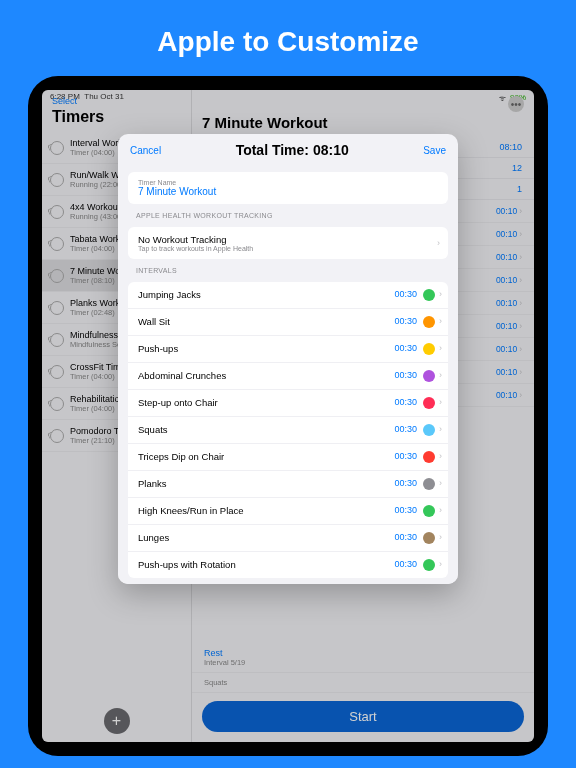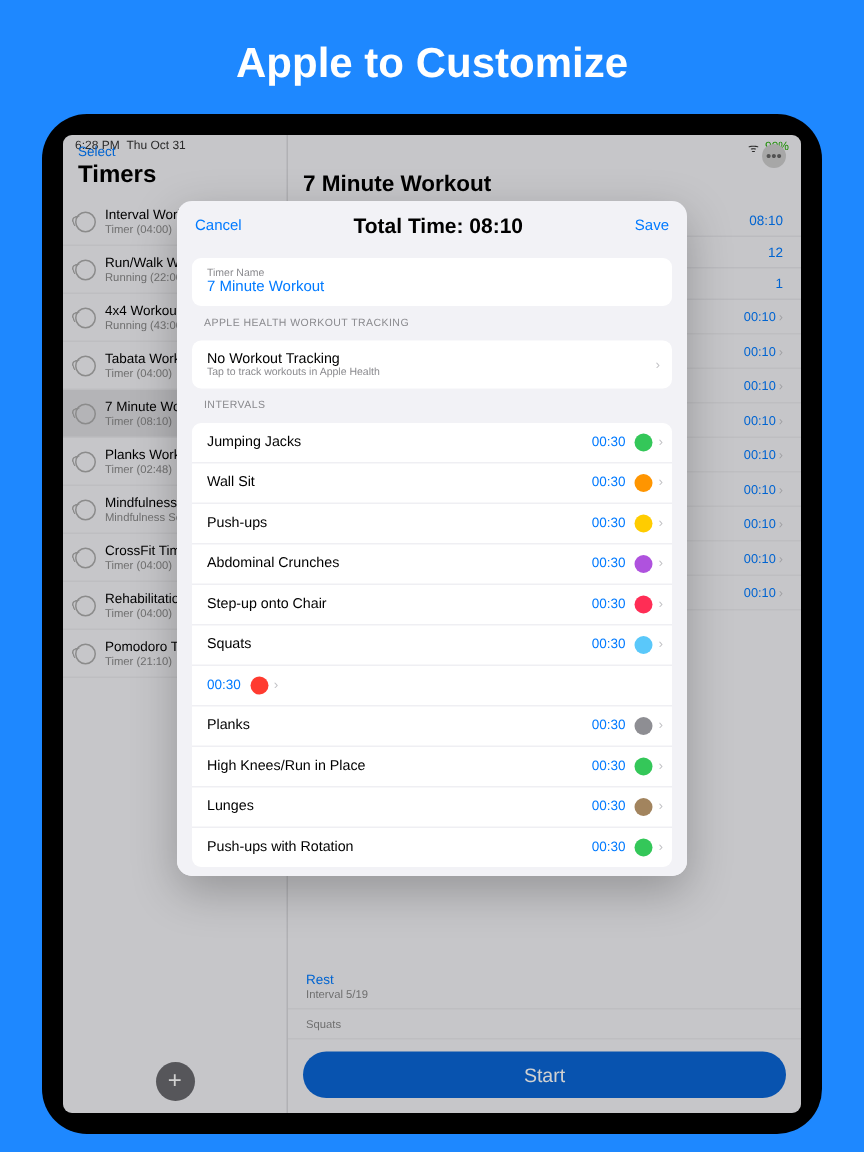--- a/index.html
+++ b/index.html
@@ -277,20 +277,21 @@
               <span class="dot" style="background:#ff2d55"></span>
               <span class="chev">›</span>
             </div>
             <div class="mrow intervalrow">
               <span class="nm">Squats</span>
               <span class="du">00:30</span>
               <span class="dot" style="background:#5ac8fa"></span>
               <span class="chev">›</span>
             </div>
             <div class="mrow intervalrow">
+              <span class="nm">Triceps Dip on Chair</span>
               <span class="du">00:30</span>
               <span class="dot" style="background:#ff3b30"></span>
               <span class="chev">›</span>
             </div>
             <div class="mrow intervalrow">
               <span class="nm">Planks</span>
               <span class="du">00:30</span>
               <span class="dot" style="background:#8e8e93"></span>
               <span class="chev">›</span>
             </div>

